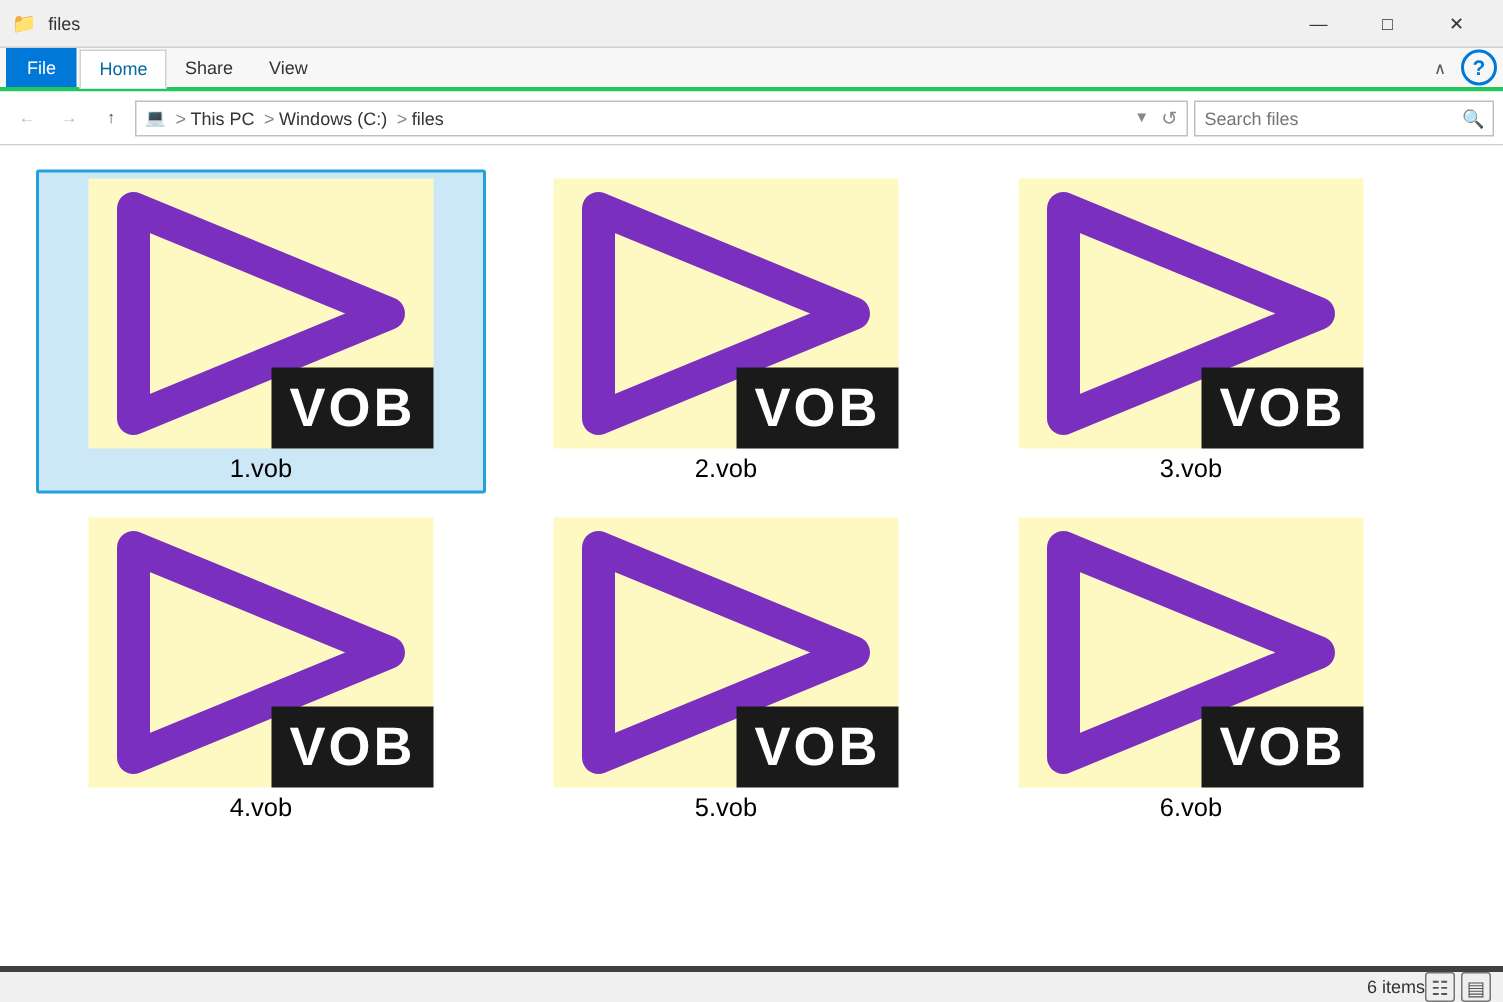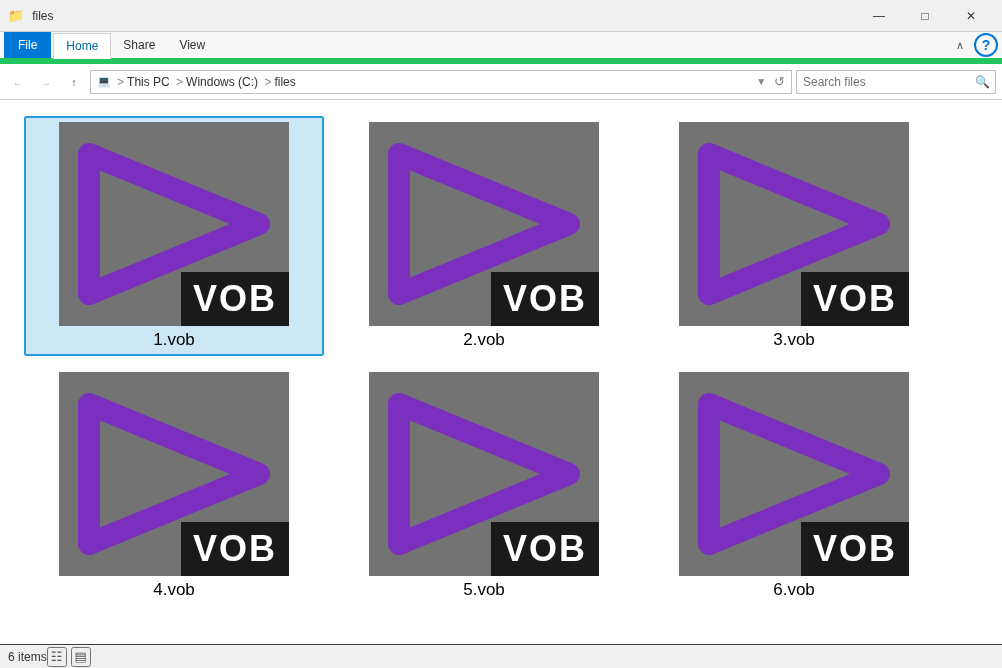--- a/index.html
+++ b/index.html
@@ -22,21 +22,21 @@
       width: 46px; height: 32px;
       display: flex; align-items: center; justify-content: center;
       font-size: 12px; color: #333; cursor: pointer;
       background: transparent;
       border: none;
     }
 
     
     .ribbon {
       background: #f7f7f7;
-      border-bottom: 6px solid #22c55e;
+      border-bottom: 3px solid #22c55e;
     }
     .ribbon-tabs {
       display: flex;
       align-items: center;
       height: 26px;
       padding: 0 4px;
     }
     .ribbon-tab {
       padding: 4px 12px;
       font-size: 12px;
@@ -124,25 +124,25 @@
       flex: 1;
       padding: 8px;
       overflow-y: auto;
       background: #fff;
     }
 
     
     .status-bar {
       height: 24px;
       background: #f0f0f0;
-      border-top: 1px solid #404040;
+      border-top: 4px solid #404040;
       display: flex;
       align-items: center;
       padding: 0 8px;
-      justify-content: flex-start;
+      justify-content: flex-end;
     }
     .status-text { font-size: 12px; color: #333; }
     .view-icons { display: flex; gap: 4px; }
     .view-icon-btn {
       width: 20px; height: 20px;
       display: flex; align-items: center; justify-content: center;
       cursor: pointer;
       font-size: 13px;
       color: #555;
     }
@@ -164,25 +164,25 @@
       border: 2px solid transparent;
       border-radius: 2px;
     }
     .file-cell.selected {
       border-color: #26a0da;
       background: #cce8f6;
     }
 
     .vob-thumbnail {
       width: 230px;
-      height: 204px;
-      background: #737373;
+      height: 180px;
+      background: #fef9c3;
       position: relative;
       display: flex;
-      align-items: center;
+      align-items: flex-end;
       justify-content: center;
     }
 
     .vob-badge {
       position: absolute;
       bottom: 0;
       right: 0;
       background: #1a1a1a;
       color: #fff;
       font-size: 36px;

